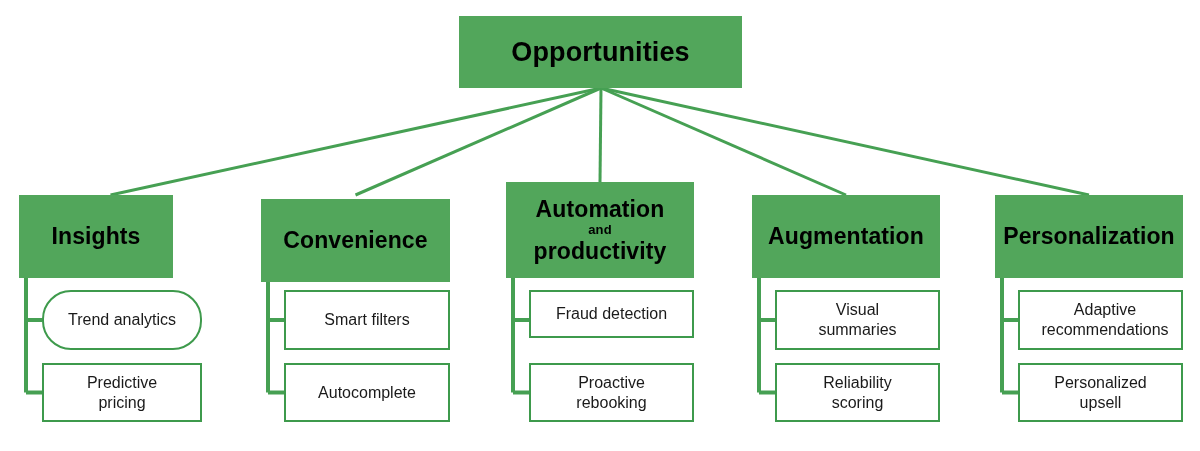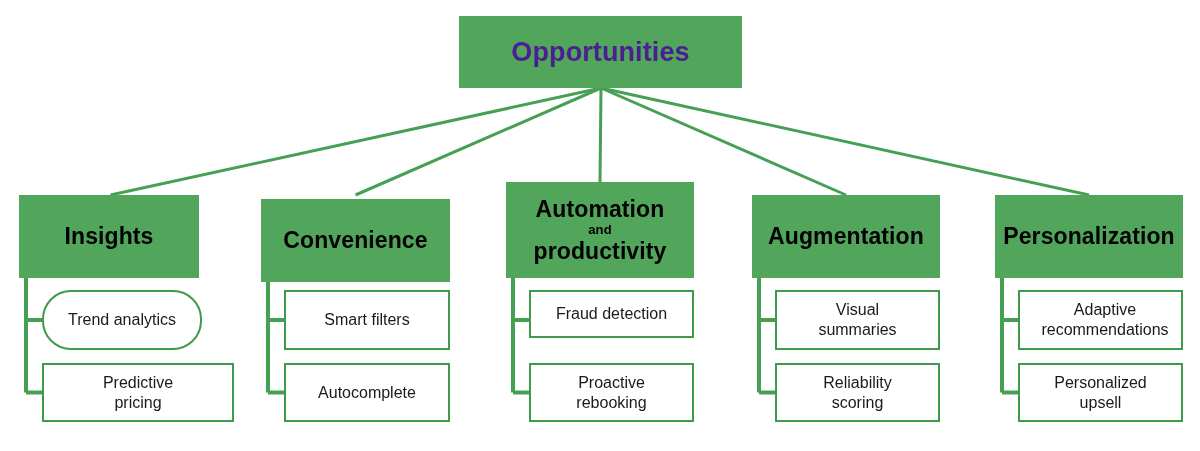--- a/index.html
+++ b/index.html
@@ -29,21 +29,21 @@
   .node {
     position: absolute;
     box-sizing: border-box;
     display: flex;
     align-items: center;
     justify-content: center;
     text-align: center;
   }
   .root-node {
     background: #52A65B;
-    color: #4c1d95;
+    color: #000000;
     font-size: 27px;
     font-weight: bold;
     letter-spacing: 0.1px;
   }
   .branch-node {
     background: #52A65B;
     color: #000000;
     font-size: 23px;
     font-weight: bold;
     letter-spacing: 0.1px;
@@ -94,31 +94,31 @@
       <line x1="601" y1="88" x2="1089" y2="195" stroke="#46A053" stroke-width="3" stroke-linecap="butt"></line>
       <line x1="1002" y1="278" x2="1002" y2="392.5" stroke="#46A053" stroke-width="4" stroke-linecap="butt"></line>
       <line x1="1002" y1="320" x2="1018" y2="320" stroke="#46A053" stroke-width="4" stroke-linecap="butt"></line>
       <line x1="1002" y1="392.5" x2="1018" y2="392.5" stroke="#46A053" stroke-width="4" stroke-linecap="butt"></line>
     </svg>
 
   <div class="node root-node" style="left:459px; top:16px; width:283px; height:72px;">
     <span>Opportunities</span>
   </div>
 
-  <div class="node branch-node" style="left:19px; top:195px; width:180px; height:83px;">
+  <div class="node branch-node" style="left:19px; top:195px; width:154px; height:83px;">
     <span>
       <span class="line-main">Insights</span>
     </span>
   </div>
   <div class="node leaf-node" style="left:42px; top:290px; width:160px; height:60px;border-radius:29px;">
     <span>
       <span>Trend analytics</span>
     </span>
   </div>
-  <div class="node leaf-node" style="left:42px; top:363px; width:192px; height:59px;">
+  <div class="node leaf-node" style="left:42px; top:363px; width:160px; height:59px;">
     <span>
       <span>Predictive</span>
       <span>pricing</span>
     </span>
   </div>
 
   <div class="node branch-node" style="left:261px; top:199px; width:189px; height:83px;">
     <span>
       <span class="line-main">Convenience</span>
     </span>

